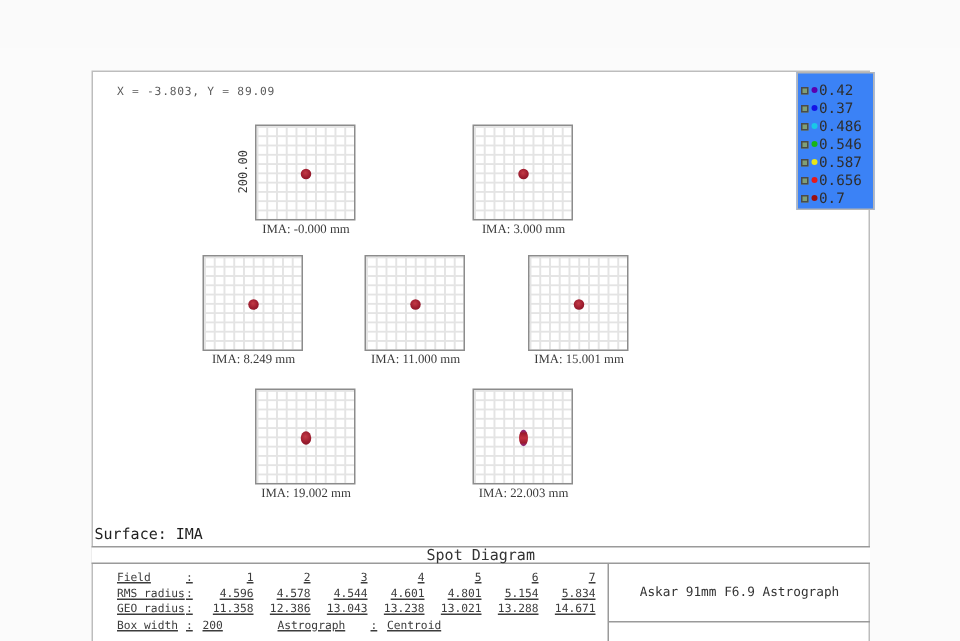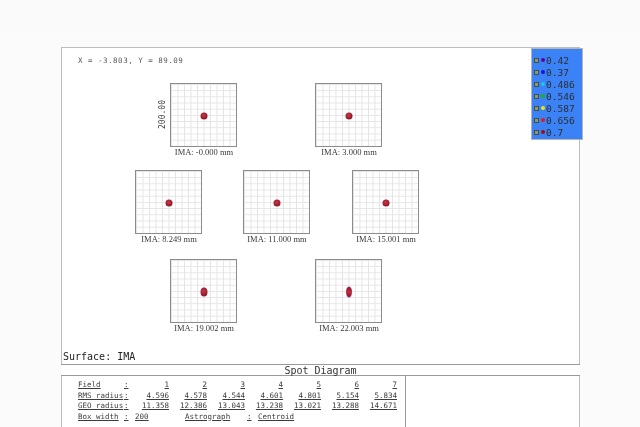--- a/index.html
+++ b/index.html
@@ -153,15 +153,18 @@
     <div class="t-row">
       <span class="t-label">GEO radius</span><span class="t-colon">:</span><span class="t-val">11.358</span><span class="t-val">12.386</span><span class="t-val">13.043</span><span class="t-val">13.238</span><span class="t-val">13.021</span><span class="t-val">13.288</span><span class="t-val">14.671</span>
     </div>
     <div class="t-row">
       <span class="t-label">Box width</span><span class="t-colon">:</span><span class="t-val-left">200</span><span class="t-ref-label">Astrograph</span><span class="t-colon">:</span><span class="t-val-left">Centroid</span>
     </div>
   </div>
 
   <div class="vdivider"></div>
 
+  <div class="instrument-cell">
+    <span>Askar 91mm F6.9 Astrograph</span>
+  </div>
 
 
 </div>
 
 </body></html>

